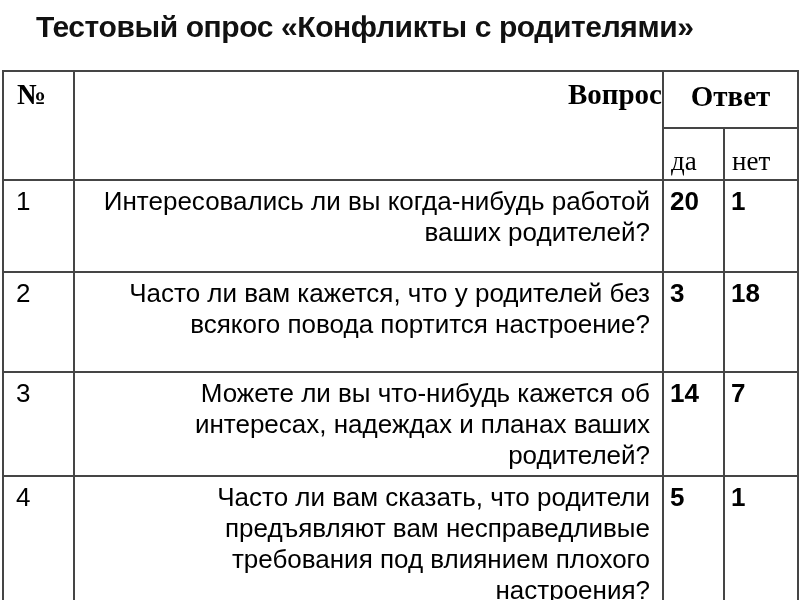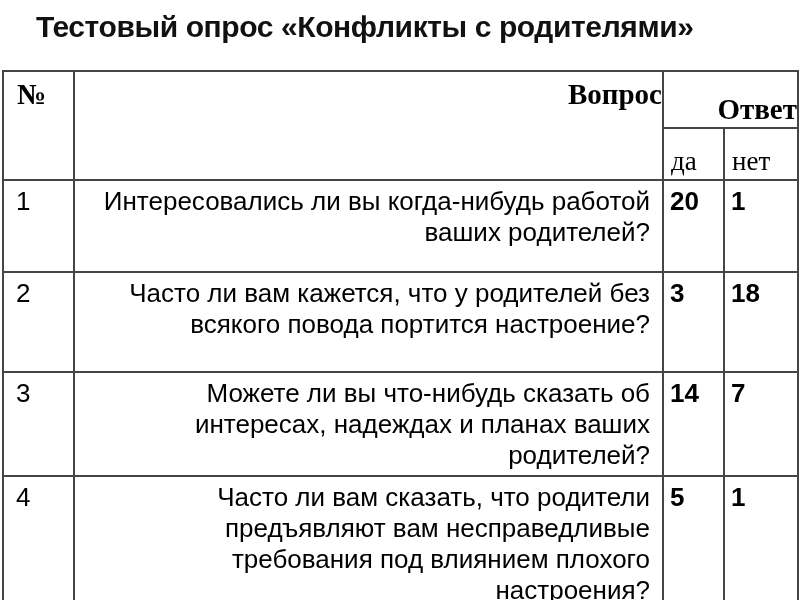--- a/index.html
+++ b/index.html
@@ -41,21 +41,21 @@
   .survey th {
     font-family: "Liberation Serif", serif;
     font-weight: bold;
     font-size: 29px;
     line-height: 32px;
     vertical-align: top;
     text-align: left;
   }
   th.h-num      { padding: 6px 4px 0 13px; }
   th.h-question { text-align: right; padding-top: 6px; }
-  th.h-answer   { text-align: right; padding-top: 21px; }
+  th.h-answer   { text-align: center; padding-top: 8px; }
   th.h-yes, th.h-no {
     font-weight: normal;
     font-size: 27px;
     vertical-align: middle;
     padding: 16px 0 2px 7px;
   }
 
   
   .survey td {
     font-size: 26px;
@@ -110,21 +110,21 @@
       </tr>
       <tr style="height:100px">
         <td class="c-num">2</td>
         <td class="c-q">Часто ли вам кажется, что у родителей без
 всякого повода портится настроение?</td>
         <td class="c-yes">3</td>
         <td class="c-no">18</td>
       </tr>
       <tr style="height:102px">
         <td class="c-num">3</td>
-        <td class="c-q">Можете ли вы что-нибудь сказать об
+        <td class="c-q">Можете ли вы что-нибудь кажется об
 интересах, надеждах и планах ваших
 родителей?</td>
         <td class="c-yes">14</td>
         <td class="c-no">7</td>
       </tr>
       <tr style="height:133px">
         <td class="c-num">4</td>
         <td class="c-q">Часто ли вам сказать, что родители
 предъявляют вам несправедливые
 требования под влиянием плохого

